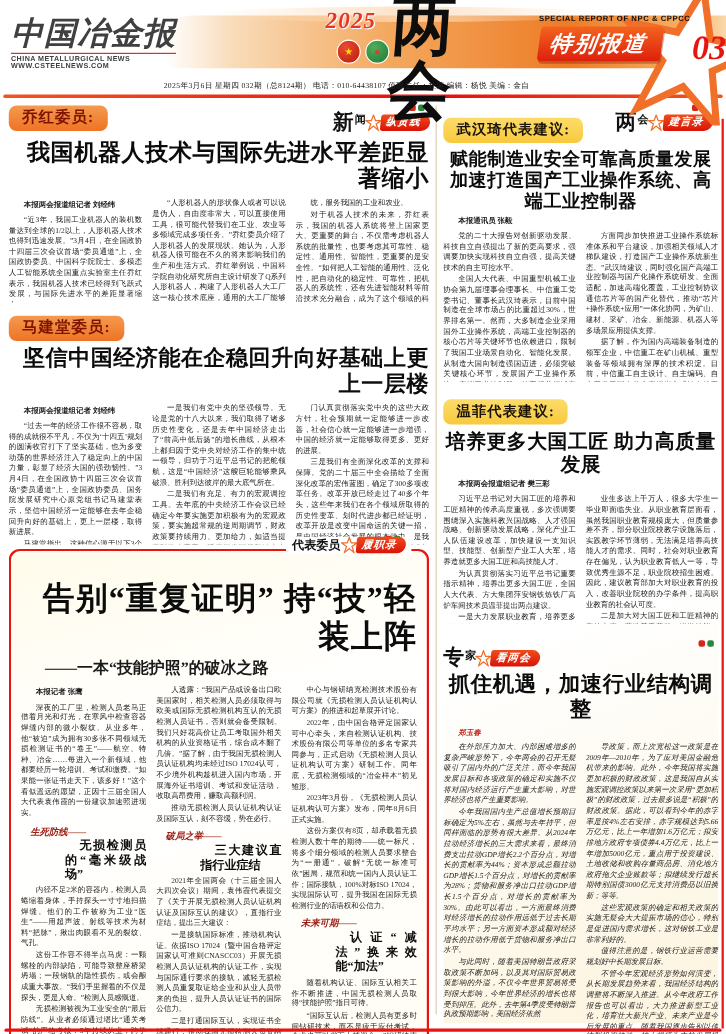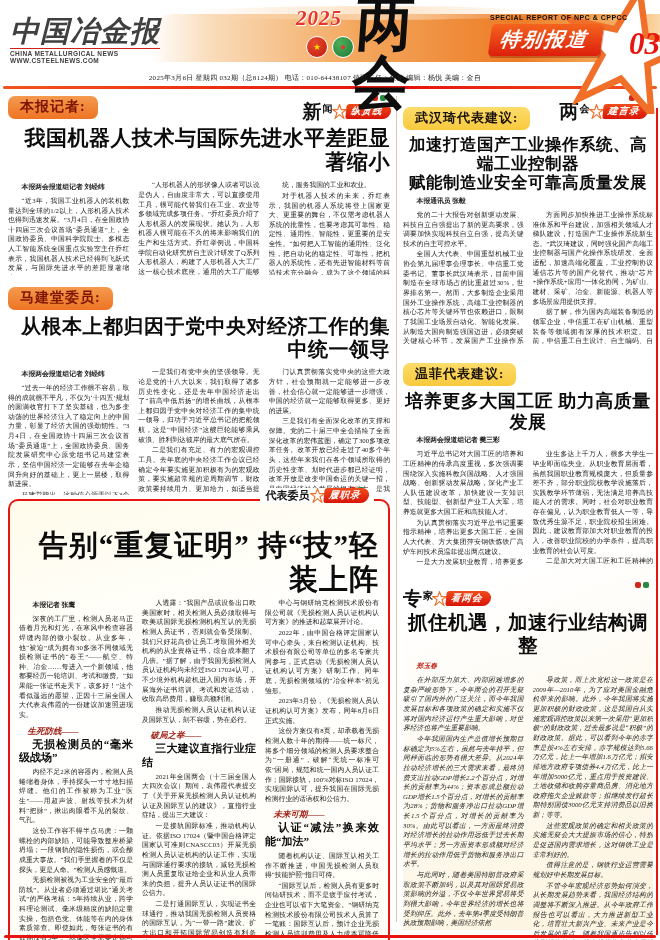--- a/index.html
+++ b/index.html
@@ -81,21 +81,21 @@
              padding:10px 9px 0; margin-top:4px;
              background:linear-gradient(165deg,#fffceb 0%, #ffffff 35%, #fffdf3 100%); }
   .feature-badge { position:absolute; top:-13px; right:14px; background:#fff; padding:0 6px; }
   .feature-badge .col-logo { padding-top:0; }
   .feature-badge .prefix { font-size:11px; font-weight:900; color:#111; margin-right:1px; }
   .feature .headline { font-size:29px; letter-spacing:1px; margin:18px 0 2px 2px; }
   .feature .sub-headline { font-size:14.5px; font-weight:900; margin:2px 0 6px 22px; }
   .feature .cols { height:388px; }
   .subhead { margin:5px 0 3px; }
   .subhead .kicker { display:block; font-size:8.5px; font-weight:900; font-style:italic; color:#9c1d12; text-indent:1em; }
-  .subhead .stitle { display:block; font-size:11px; font-weight:900; color:#0d0d0d; line-height:1.2; text-indent:1.2em; margin-top:1px; }
+  .subhead .stitle { display:block; font-size:11px; font-weight:900; color:#0d0d0d; line-height:1.2; text-indent:1.2em; margin-top:1px;margin-left:40px; }
 
   
   .art-c .logo-row { display:flex; justify-content:flex-end; padding-right:6px; }
   .art-c .badge-wrap { margin-top:-14px; }
   .art-c .headline { font-size:16.5px; text-align:center; margin:6px 0 3px; }
   .art-c .cols { height:137px; }
   .art-d { margin-top:4px; }
   .art-d .headline { font-size:18px; text-align:center; margin:5px 0 3px; }
   .art-d .cols { height:118px; }
   .expert { margin-top:4px; }
@@ -139,21 +139,21 @@
     <div class="dateline">2025年3月6日 星期四 032期（总8124期） 电话：010-64438107 值班主任：杜笑 编辑：杨悦 美编：金自</div>
   </div>
   <div class="masthead-rule"></div>
 
   <div class="content">
 
     <div class="left-group">
 
       <div class="art-a">
         <div class="badge-row">
-          <span class="badge-orange">本报记者:</span>
+          <span class="badge-orange">乔红委员:</span>
           <span class="col-logo">
             <span class="minis">
                 <span class="mini red"></span>
                 <span class="mini green"></span>
               </span>
             <span class="big">新</span>
             <span class="small">闻</span>
             <svg class="star" viewBox="0 0 24 24">
                 <polygon points="12,1 15,9 23,9 16,14 19,23 12,17 5,23 8,14 1,9 9,9" fill="#fff" stroke="#f0702a" stroke-width="1.8"></polygon>
               </svg>
@@ -181,21 +181,21 @@
             </div>
         </div>
       </div>
 
       <div class="hdiv"></div>
 
       <div class="art-b">
         <div class="badge-row">
           <span class="badge-orange">马建堂委员:</span>
         </div>
-        <div class="headline">从根本上都归因于党中央对经济工作的集中统一领导</div>
+        <div class="headline">坚信中国经济能在企稳回升向好基础上更上一层楼</div>
         <div class="cols">
           <div class="col">
             <div class="byline">本报两会报道组记者 刘经纬</div>
             <div>
                 <p>“过去一年的经济工作很不容易，取得的成就很不平凡，不仅为‘十四五’规划的圆满收官打下了坚实基础，也为多变动荡的世界经济注入了稳定向上的中国力量，彰显了经济大国的强劲韧性。”3月4日，在全国政协十四届三次会议首场“委员通道”上，全国政协委员、国务院发展研究中心原党组书记马建堂表示，坚信中国经济一定能够在去年企稳回升向好的基础上，更上一层楼，取得新进展。</p>
                 <p>马建堂指出，这种信心源于以下3个方面。</p>
               </div>
           </div>
           <div class="col">
               <div>
@@ -220,20 +220,21 @@
                 <span class="mini green"></span>
               </span>
             <span class="prefix">代表委员</span>
             <svg class="star" viewBox="0 0 24 24">
                 <polygon points="12,1 15,9 23,9 16,14 19,23 12,17 5,23 8,14 1,9 9,9" fill="#fff" stroke="#f0702a" stroke-width="1.8"></polygon>
               </svg>
             <span class="ribbon">履职录</span>
           </span>
         </div>
         <div class="headline">告别“重复证明” 持“技”轻装上阵</div>
+        <div class="sub-headline">——一本“技能护照”的破冰之路</div>
         <div class="cols">
           <div class="col">
             <div class="byline">本报记者 张鹰</div>
             <div>
                 <p>深夜的工厂里，检测人员老马正借着月光和灯光，在寒风中检查容器焊缝内部的微小裂纹。从业多年，他“被迫”成为拥有30多张不同领域无损检测证书的“卷王”——航空、特种、冶金……每进入一个新领域，他都要经历一轮培训、考试和缴费。“如果能一张证书走天下，该多好！”这个看似遥远的愿望，正因十三届全国人大代表袁伟霞的一份建议加速照进现实。</p>
               </div>
             <div class="subhead">
               <span class="kicker">生死防线——</span>
               <span class="stitle">无损检测员的“毫米级战场”</span>
             </div>
@@ -296,22 +297,22 @@
             <svg class="star" viewBox="0 0 24 24">
                 <polygon points="12,1 15,9 23,9 16,14 19,23 12,17 5,23 8,14 1,9 9,9" fill="#fff" stroke="#f0702a" stroke-width="1.8"></polygon>
               </svg>
             <span class="ribbon">建言录</span>
           </span>
         </div>
         <div class="badge-wrap">
           <span class="badge-yellow">武汉琦代表建议:</span>
         </div>
         <div class="headline">
+          <div>赋能制造业安全可靠高质量发展</div>
           <div>加速打造国产工业操作系统、高端工业控制器</div>
-          <div>赋能制造业安全可靠高质量发展</div>
         </div>
         <div class="byline">本报通讯员 张毅</div>
         <div class="cols">
           <div class="col">
               <div>
                 <p>党的二十大报告对创新驱动发展、科技自立自强提出了新的更高要求，强调要加快实现科技自立自强，提高关键技术的自主可控水平。</p>
                 <p>全国人大代表、中国重型机械工业协会第九届理事会理事长、中信重工党委书记、董事长武汉琦表示，目前中国制造在全球市场占的比重超过30%，世界排名第一。然而，大多制造企业采用国外工业操作系统，高端工业控制器的核心芯片等关键环节也依赖进口，限制了我国工业场景自动化、智能化发展。从制造大国向制造强国迈进，必须突破关键核心环节，发展国产工业操作系统、高端工业控制器，筑牢相关领域产业链、供应链的安全基石。</p>
               </div>
             </div>
           <div class="col">

